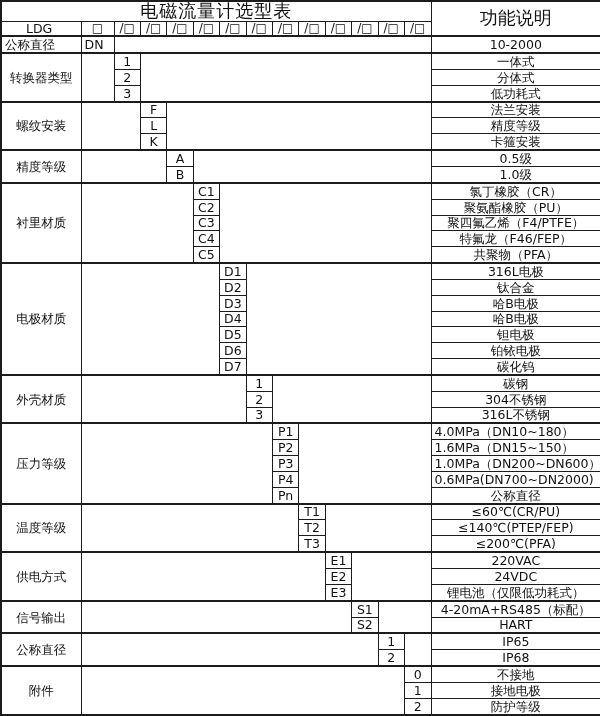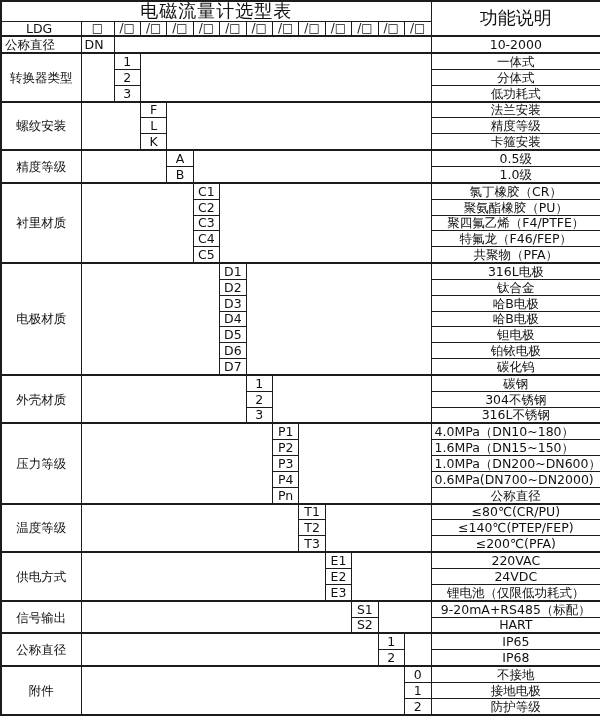--- a/index.html
+++ b/index.html
@@ -218,21 +218,21 @@
       </tr>
       <tr>
         <td>Pn</td>
         <td>公称直径</td>
       </tr>
       <tr class="cat-start">
         <th rowspan="3">温度等级</th>
         <td colspan="8" rowspan="3"></td>
         <td>T1</td>
         <td colspan="4" rowspan="3"></td>
-        <td>≤80℃(CR/PU)</td>
+        <td>≤60℃(CR/PU)</td>
       </tr>
       <tr>
         <td>T2</td>
         <td>≤140℃(PTEP/FEP)</td>
       </tr>
       <tr>
         <td>T3</td>
         <td>≤200℃(PFA)</td>
       </tr>
       <tr class="cat-start">
@@ -248,21 +248,21 @@
       </tr>
       <tr>
         <td>E3</td>
         <td>锂电池（仅限低功耗式）</td>
       </tr>
       <tr class="cat-start">
         <th rowspan="2">信号输出</th>
         <td colspan="10" rowspan="2"></td>
         <td>S1</td>
         <td colspan="2" rowspan="2"></td>
-        <td>9-20mA+RS485（标配）</td>
+        <td>4-20mA+RS485（标配）</td>
       </tr>
       <tr>
         <td>S2</td>
         <td>HART</td>
       </tr>
       <tr class="cat-start">
         <th rowspan="2">公称直径</th>
         <td colspan="11" rowspan="2"></td>
         <td>1</td>
         <td colspan="1" rowspan="2"></td>

